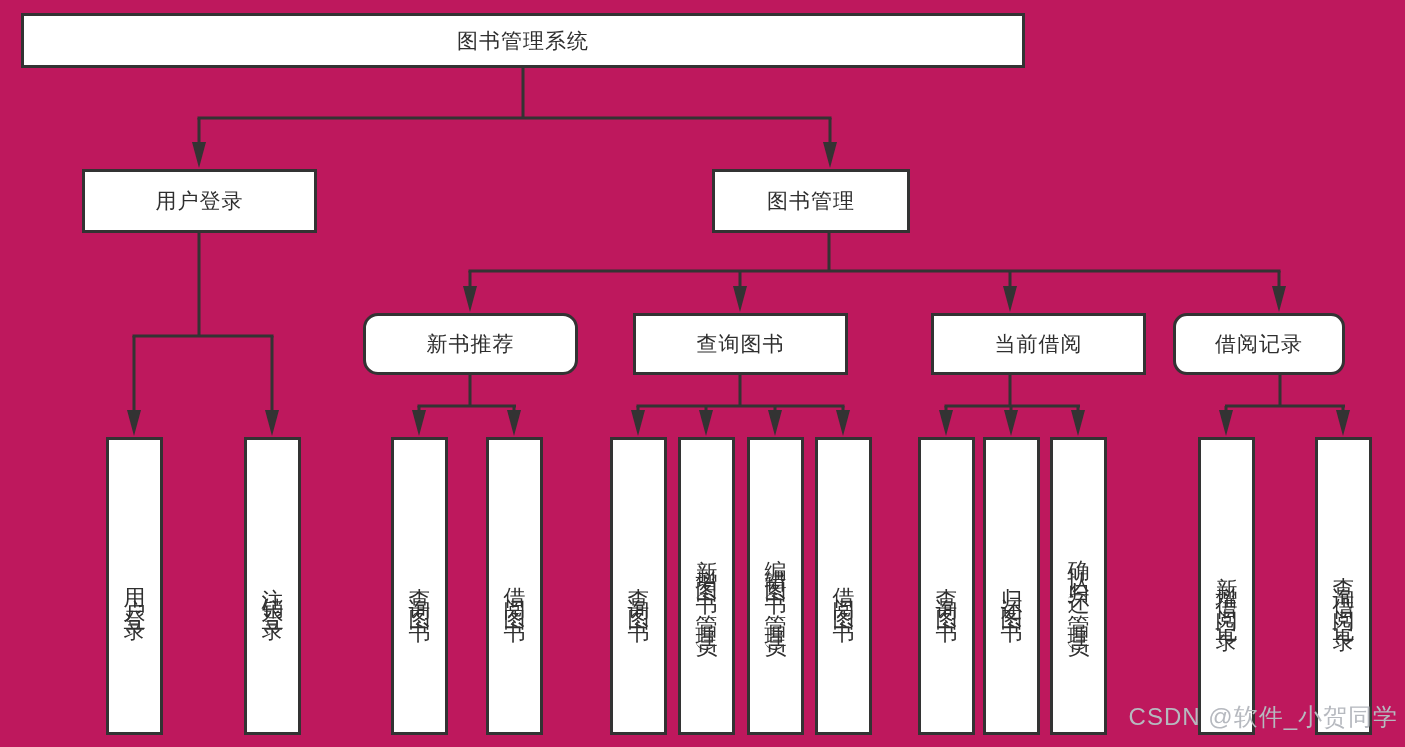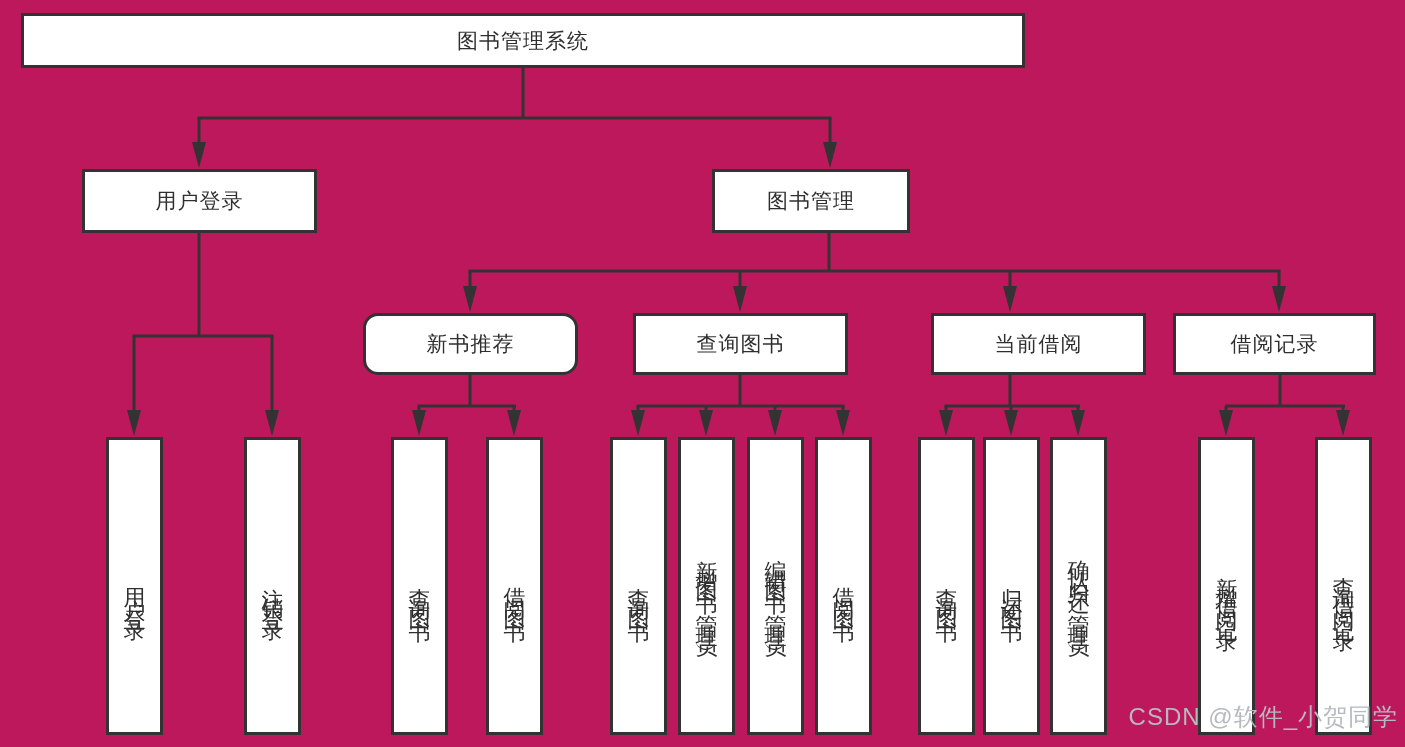--- a/index.html
+++ b/index.html
@@ -156,21 +156,21 @@
   </svg>
 
   <div class="box h" style="left:21px; top:13px; width:1004px; height:55px;">图书管理系统</div>
 
   <div class="box h" style="left:82px; top:169px; width:235px; height:64px;">用户登录</div>
   <div class="box h" style="left:712px; top:169px; width:198px; height:64px;">图书管理</div>
 
   <div class="box h l2" style="left:363px;border-radius:15px;">新书推荐</div>
   <div class="box h l2" style="left:633px;">查询图书</div>
   <div class="box h l2" style="left:903px;margin-left:28px;">当前借阅</div>
-  <div class="box h l2" style="left:1173px; width:203px;">借阅记录</div>
+  <div class="box h l2" style="left:1173px; width:172px;border-radius:14px;">借阅记录</div>
 
   <div class="box v leaf" style="left:106px;">
     <span class="vtext">用户登录</span>
   </div>
   <div class="box v leaf" style="left:244px;">
     <span class="vtext">注销登录</span>
   </div>
 
   <div class="box v leaf" style="left:391px;">
     <span class="vtext">查询图书</span>

